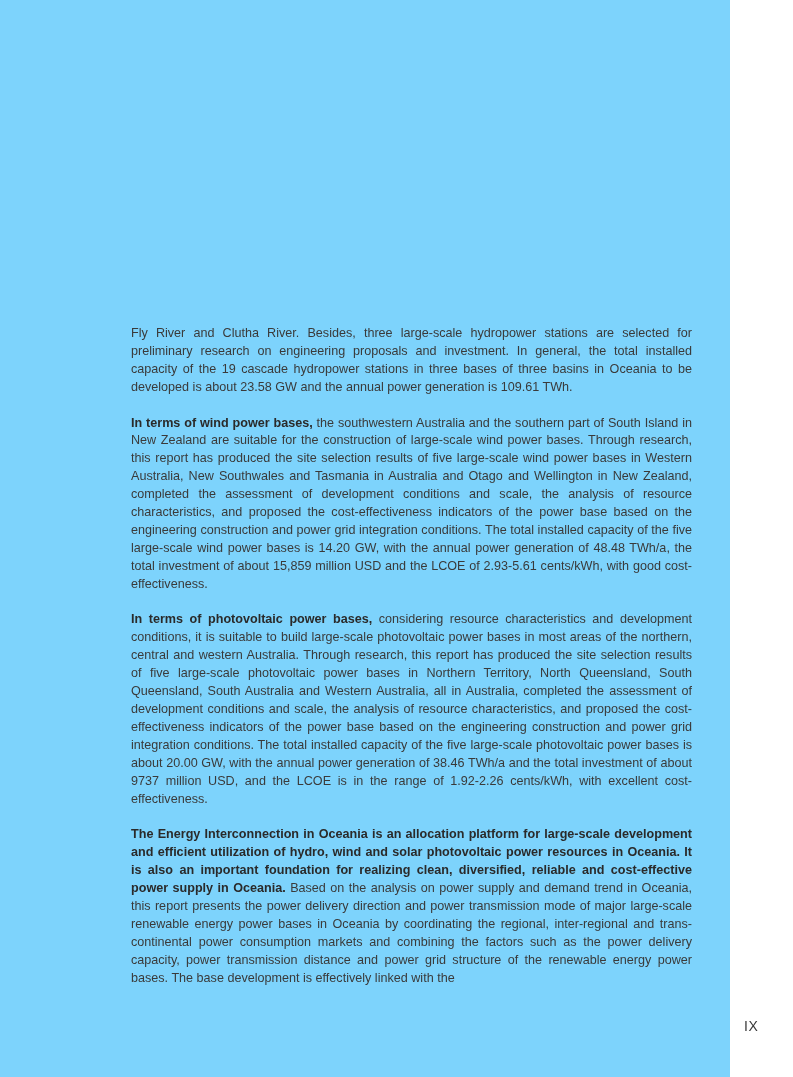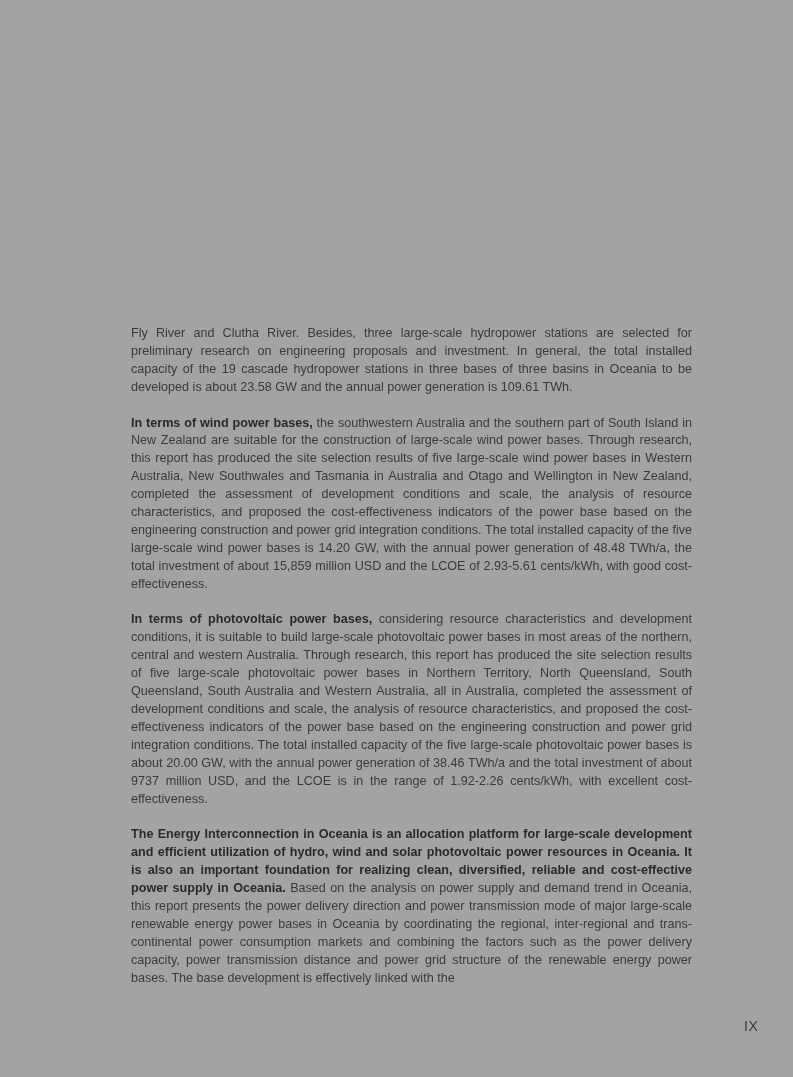--- a/index.html
+++ b/index.html
@@ -11,23 +11,23 @@
       width: 793px;
       height: 1077px;
       position: relative;
       overflow: hidden;
       font-family: "Liberation Sans", sans-serif;
     }
     .page {
       position: absolute;
       left: 0;
       top: 0;
-      width: 793px;
+      width: 730px;
       height: 1077px;
-      background: #a3a3a3;
+      background: #7dd3fc;
     }
     .body-text {
       position: absolute;
       left: 131px;
       top: 325px;
       width: 561px;
       color: #3a3a3a;
       font-size: 12.6px;
       line-height: 17.9px;
       text-align: justify;

